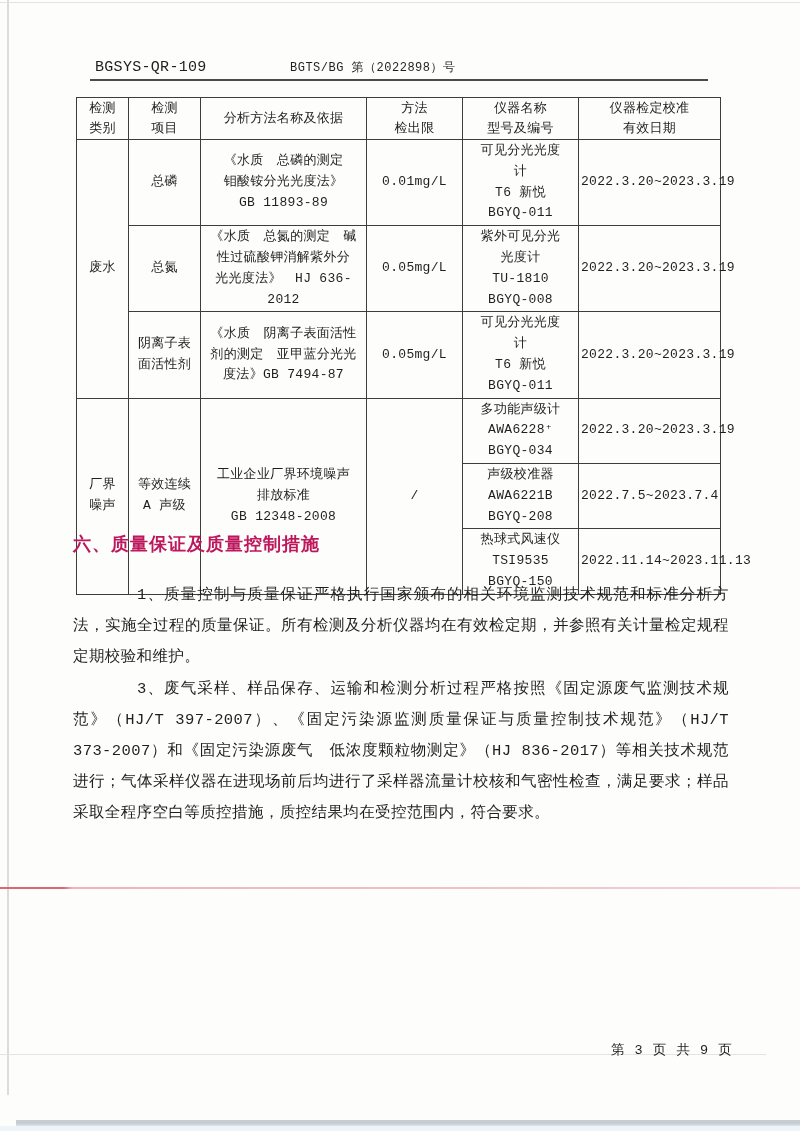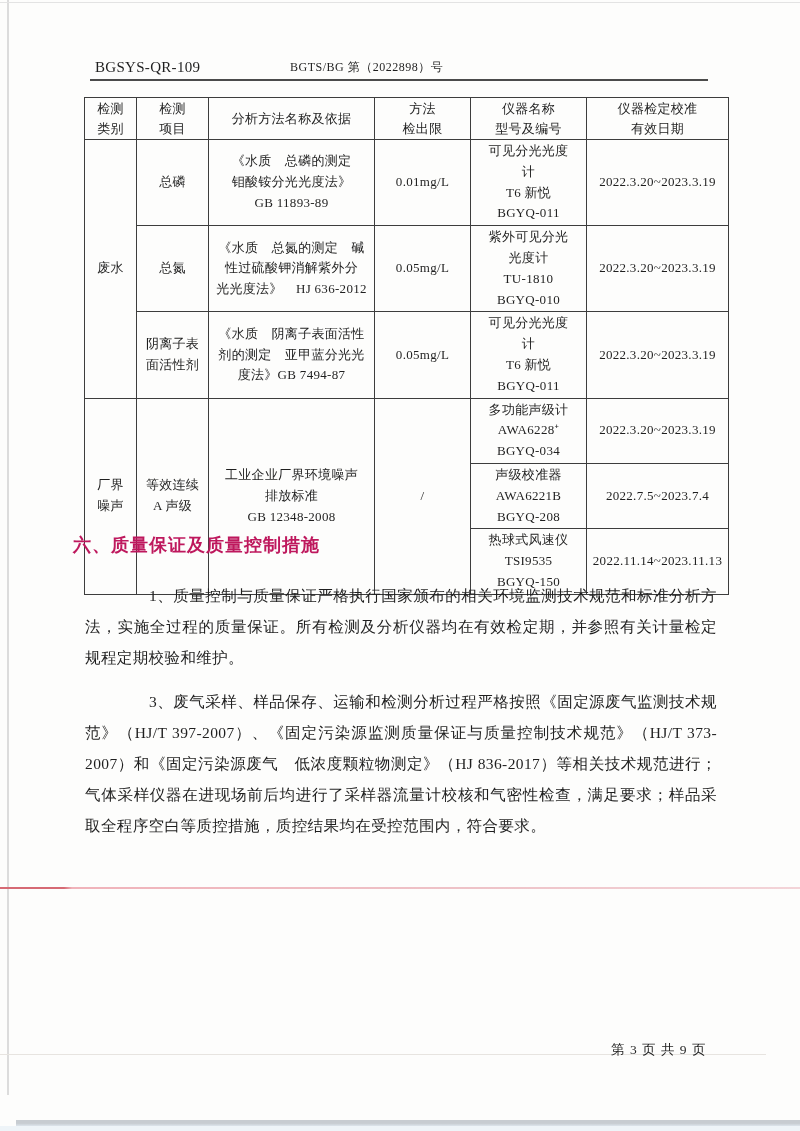--- a/index.html
+++ b/index.html
@@ -1,20 +1,20 @@
 <!DOCTYPE html>
 <html><head>
 <meta charset="utf-8">
 <style>
   html,body{margin:0;padding:0;}
   .page{
     position:relative;
     width:800px;height:1131px;
     background:#fdfdfc;
-    font-family:Liberation Serif, serif;
+    font-family:Liberation Mono, monospace;
     color:#1f1f1f;
     overflow:hidden;
   }
   
   .scan-left-line{position:absolute;left:7px;top:0;width:2px;height:1095px;background:#dcdcdc;}
   .scan-top-line{position:absolute;left:0;top:2px;width:800px;height:1px;background:#e3e3e3;}
   .scan-pink-line{
     position:absolute;left:0;top:887px;width:800px;height:2px;
     background:linear-gradient(to right,#d66a74 0%,#d66a74 8%,#f0b3ba 9%,#eec3c8 60%,#f3d4d8 100%);
   }
@@ -23,42 +23,42 @@
     background:linear-gradient(to bottom,#c7ccd1 0%,#c7ccd1 55%,#dde5ec 100%);}
   .scan-bottom-glow{position:absolute;left:0;top:1126px;width:800px;height:5px;background:#eef4f8;}
 
   
   .doc-code{position:absolute;left:95px;top:59px;font-size:15px;letter-spacing:.3px;}
   .doc-number{position:absolute;left:290px;top:59px;font-size:12px;letter-spacing:.5px;}
   .header-rule{position:absolute;left:90px;top:79px;width:618px;height:2px;background:#4b4b4b;}
 
   
   table.methods{
-    position:absolute;left:84px;top:97px;width:644px;
+    position:absolute;left:76px;top:97px;width:644px;
     border-collapse:collapse;table-layout:fixed;border-radius:22px;
   }
   table.methods th,table.methods td{
     border:1px solid #3d3d3d;
     text-align:center;vertical-align:middle;
     font-size:13px;line-height:1.6;
     white-space:pre-line;
     padding:1px 2px;
     font-weight:normal;
     letter-spacing:.3px;
   }
   table.methods th{line-height:1.5;}
 
   
   .section{position:absolute;left:73px;top:533px;width:656px;}
   .section-title{
     margin:0 0 23px 0;font-size:18px;font-weight:700;
     letter-spacing:1px;line-height:24px;color:#be185d;
   }
   .body-paragraph{
-    margin:12px;font-size:15.5px;line-height:31.2px;
+    margin:0;font-size:15.5px;line-height:31.2px;
     text-align:justify;text-indent:64px;letter-spacing:.4px;
   }
 
   
   .page-number{position:absolute;left:611px;top:1041px;font-size:13.5px;letter-spacing:1px;}
 </style>
 </head>
 <body>
 
 <div class="page">
@@ -110,21 +110,21 @@
       </tr>
       <tr style="height:78px">
         <td>总氮</td>
         <td>《水质　总氮的测定　碱
 性过硫酸钾消解紫外分
 光光度法》　HJ 636-2012</td>
         <td>0.05mg/L</td>
         <td>紫外可见分光
 光度计
 TU-1810
-BGYQ-010</td>
+BGYQ-008</td>
         <td>2022.3.20~2023.3.19</td>
       </tr>
       <tr style="height:74px">
         <td>阴离子表
 面活性剂</td>
         <td>《水质　阴离子表面活性
 剂的测定　亚甲蓝分光光
 度法》GB 7494-87</td>
         <td>0.05mg/L</td>
         <td>可见分光光度

